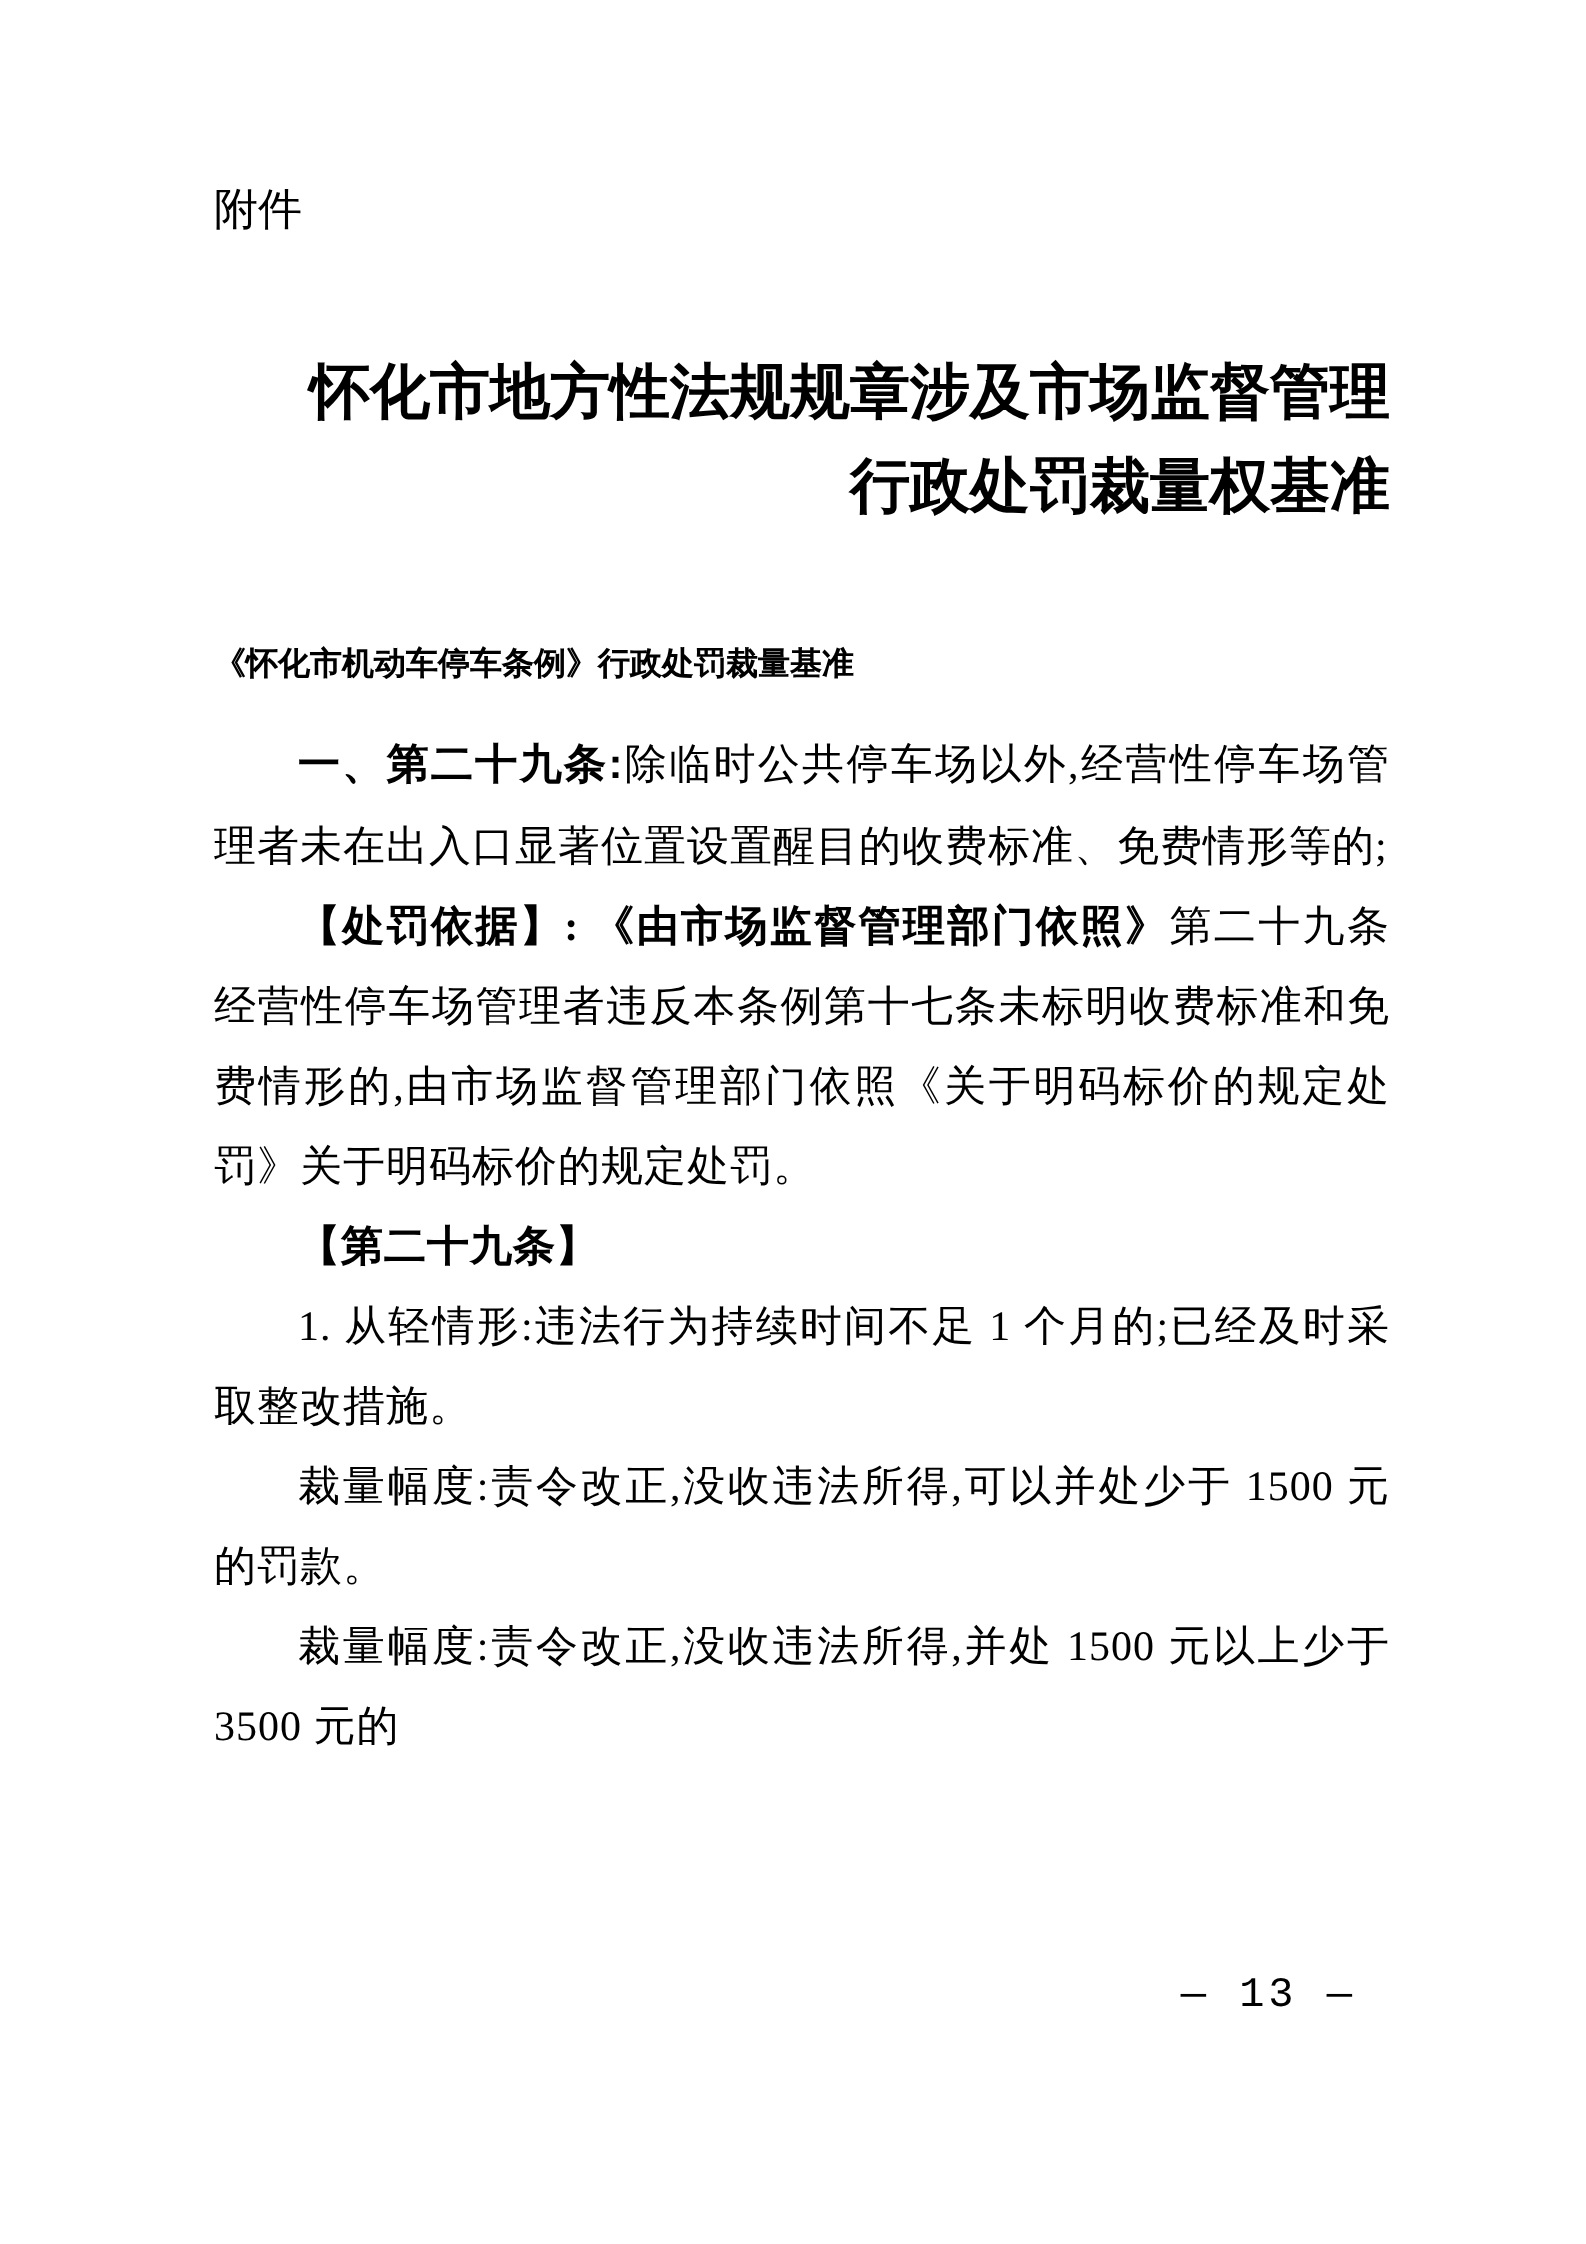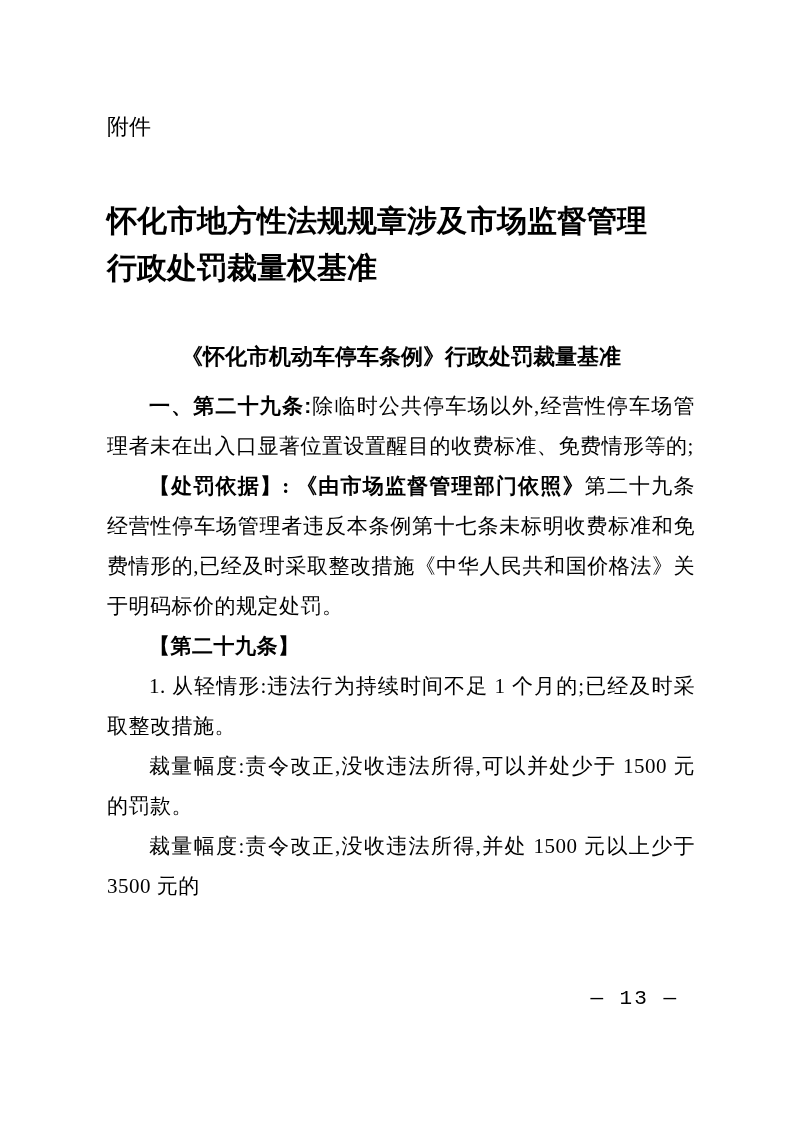--- a/index.html
+++ b/index.html
@@ -16,37 +16,36 @@
     font-family: "Liberation Serif", "DejaVu Serif", serif;
   }
   .page {
     position: relative;
     width: 793px;
     height: 1122px;
     box-sizing: border-box;
     padding: 0 98px 0 107px;
   }
   .attachment-label {
-    padding-top: 114px;
-    font-family: Liberation Mono, monospace;
+    padding-top: 90px;
+    font-family: Liberation Sans, sans-serif;
     font-size: 22px;
     line-height: 30px;
   }
   .doc-title {
     margin-top: 53px;
-    text-align: left;
+    text-align: right;
     font-weight: bold;
     font-size: 30px;
     line-height: 47px;
   }
   .section-heading {
     margin-top: 49px;
-    text-align: center;
     font-weight: bold;
-    font-size: 22px;
+    font-size: 16px;
     line-height: 33px;
   }
   .body-text {
     margin-top: 13px;
   }
   .body-text p {
     margin: 0;
     font-size: 21px;
     line-height: 40px;
     text-align: justify;
@@ -81,21 +80,21 @@
     <div>怀化市地方性法规规章涉及市场监督管理</div>
     <div>行政处罚裁量权基准</div>
   </div>
 
   <div class="section-heading">《怀化市机动车停车条例》行政处罚裁量基准</div>
 
   <div class="body-text">
 
     <p><span class="para-bold hei">一、第二十九条:</span><span>除临时公共停车场以外,经营性停车场管理者未在出入口显著位置设置醒目的收费标准、免费情形等的;</span></p>
 
-    <p><span class="para-bold">【处罚依据】: 《由市场监督管理部门依照》</span><span>第二十九条 经营性停车场管理者违反本条例第十七条未标明收费标准和免费情形的,已经及时采取整改措施《中华人民共和国价格法》关于明码标价的规定处罚。</span></p>
+    <p><span class="para-bold">【处罚依据】: 《由市场监督管理部门依照》</span><span>第二十九条 经营性停车场管理者违反本条例第十七条未标明收费标准和免费情形的,由市场监督管理部门依照《关于明码标价的规定处罚》关于明码标价的规定处罚。</span></p>
 
     <p><span class="para-bold">【第二十九条】</span><span></span></p>
 
     <p><span class="para-bold"></span><span>1. 从轻情形:违法行为持续时间不足 1 个月的;已经及时采取整改措施。</span></p>
 
     <p><span class="para-bold"></span><span>裁量幅度:责令改正,没收违法所得,可以并处少于 1500 元的罚款。</span></p>
 
 
     <p><span class="para-bold"></span><span>裁量幅度:责令改正,没收违法所得,并处 1500 元以上少于 3500 元的</span></p>
 

